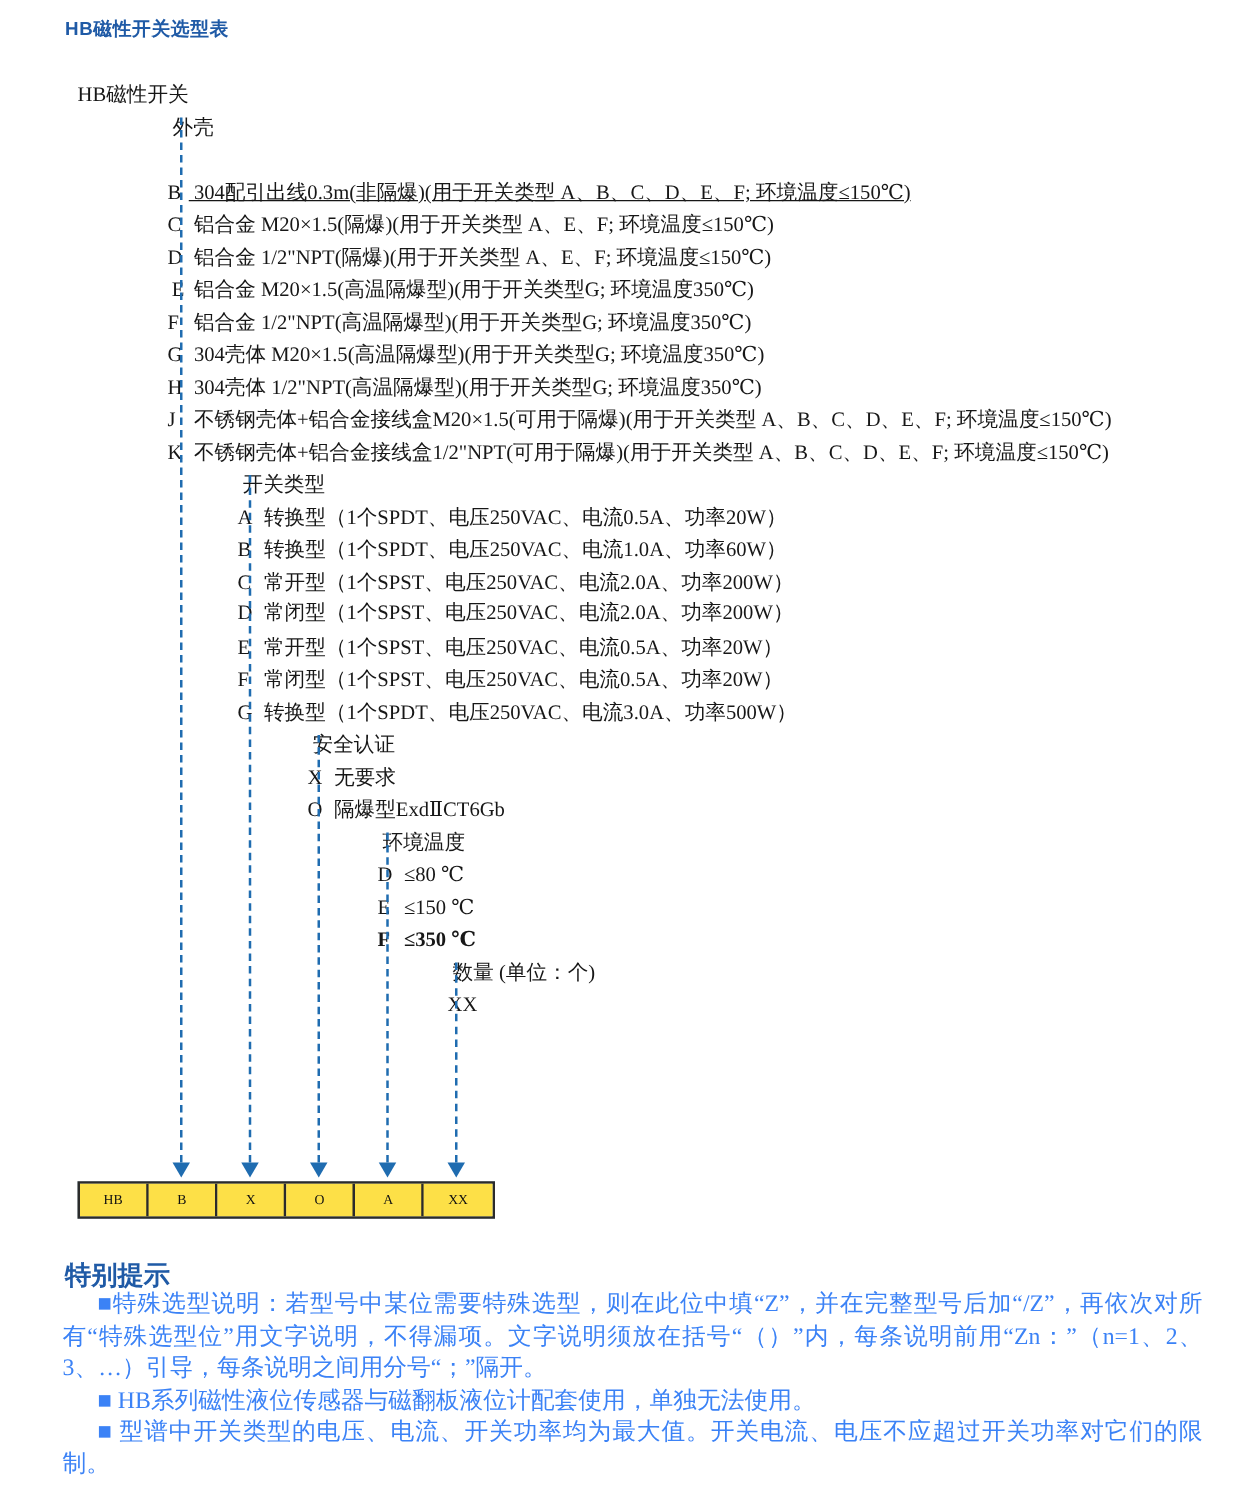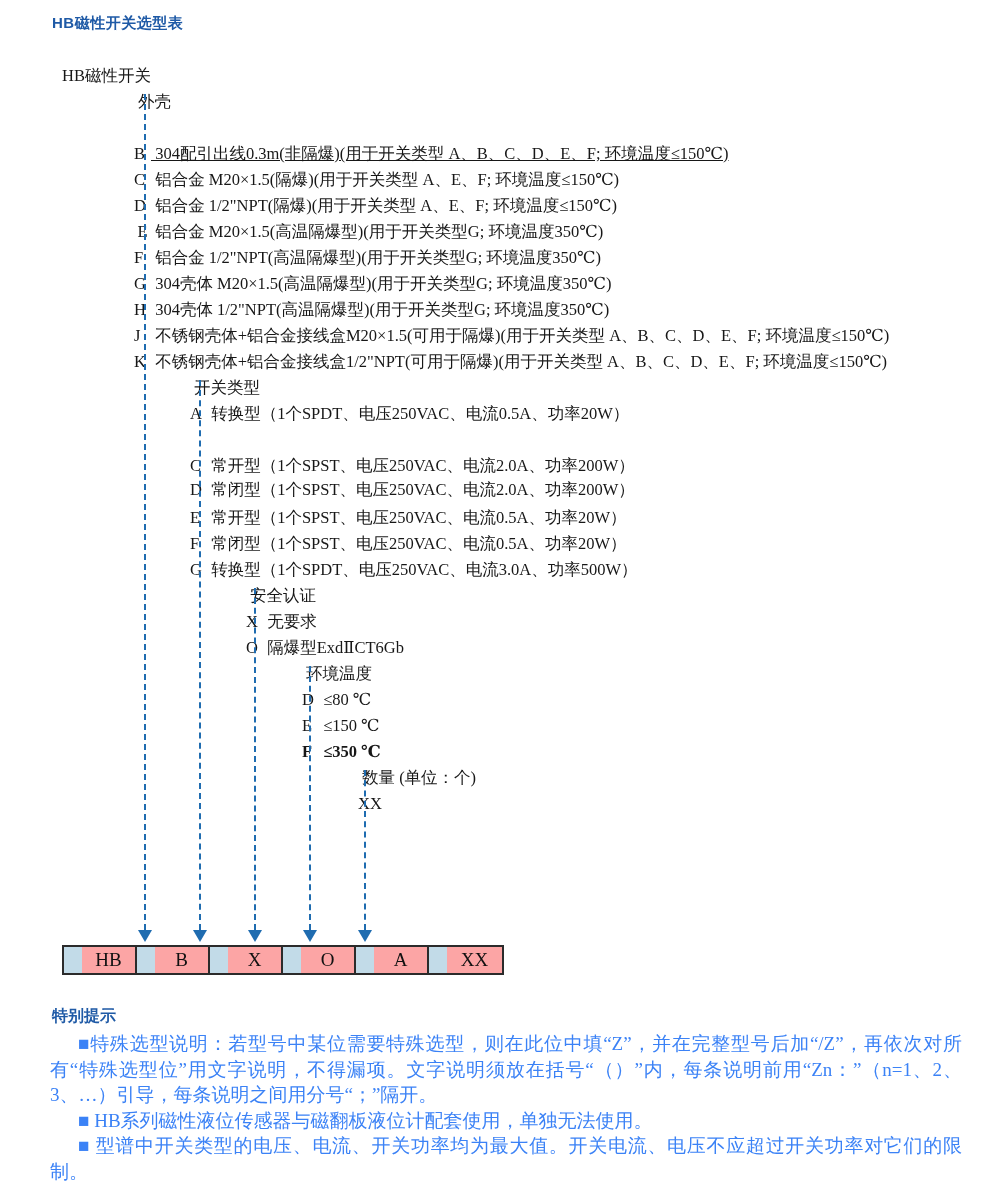--- a/index.html
+++ b/index.html
@@ -72,37 +72,36 @@
     display: flex;
     border: 2px solid #2b2b2b;
     background: #c2dbe8;
     box-sizing: border-box;
   }
   #code-row .code-cell {
     width: 55px;
     height: 26px;
     line-height: 26px;
     text-align: center;
-    font-size: 19px;
+    font-size: 11px;
     color: #111;
     border-right: 2px solid #2b2b2b;
     box-sizing: border-box;
-    background: #fca5a5;
-    margin-left: 18px;
+    background: #fde047;
   }
   #code-row .code-cell:last-child { border-right: none; }
 
   
   .notes-title {
     position: absolute;
     left: 52px;
     top: 1006px;
     font-family: "Liberation Sans", "DejaVu Sans", sans-serif;
     font-weight: bold;
-    font-size: 16px;
+    font-size: 21px;
     color: #1f5aa6;
   }
   #notes-body {
     position: absolute;
     left: 50px;
     top: 1031px;
     width: 912px;
     font-size: 19px;
     line-height: 25.5px;
     text-align: justify;
@@ -125,20 +124,21 @@
     <div class="tree-line" style="left: 134px; top: 170px;"><span class="code">C</span> 铝合金 M20×1.5(隔爆)(用于开关类型 A、E、F; 环境温度≤150℃)</div>
     <div class="tree-line" style="left: 134px; top: 196px;"><span class="code">D</span> 铝合金 1/2"NPT(隔爆)(用于开关类型 A、E、F; 环境温度≤150℃)</div>
     <div class="tree-line" style="left: 134px; top: 222px; text-align: center;"><span class="code">E</span> 铝合金 M20×1.5(高温隔爆型)(用于开关类型G; 环境温度350℃)</div>
     <div class="tree-line" style="left: 134px; top: 248px;"><span class="code">F</span> 铝合金 1/2"NPT(高温隔爆型)(用于开关类型G; 环境温度350℃)</div>
     <div class="tree-line" style="left: 134px; top: 274px;"><span class="code">G</span> 304壳体 M20×1.5(高温隔爆型)(用于开关类型G; 环境温度350℃)</div>
     <div class="tree-line" style="left: 134px; top: 300px;"><span class="code">H</span> 304壳体 1/2"NPT(高温隔爆型)(用于开关类型G; 环境温度350℃)</div>
     <div class="tree-line" style="left: 134px; top: 326px;"><span class="code">J</span> 不锈钢壳体+铝合金接线盒M20×1.5(可用于隔爆)(用于开关类型 A、B、C、D、E、F; 环境温度≤150℃)</div>
     <div class="tree-line" style="left: 134px; top: 352px;"><span class="code">K</span> 不锈钢壳体+铝合金接线盒1/2"NPT(可用于隔爆)(用于开关类型 A、B、C、D、E、F; 环境温度≤150℃)</div>
     <div class="tree-line" style="left: 194px; top: 378px;">开关类型</div>
     <div class="tree-line" style="left: 190px; top: 404px;"><span class="code">A</span> 转换型（1个SPDT、电压250VAC、电流0.5A、功率20W）</div>
+    <div class="tree-line" style="left: 190px; top: 430px;"><span class="code">B</span> 转换型（1个SPDT、电压250VAC、电流1.0A、功率60W）</div>
     <div class="tree-line" style="left: 190px; top: 456px;"><span class="code">C</span> 常开型（1个SPST、电压250VAC、电流2.0A、功率200W）</div>
     <div class="tree-line" style="left: 190px; top: 480px;"><span class="code">D</span> 常闭型（1个SPST、电压250VAC、电流2.0A、功率200W）</div>
     <div class="tree-line" style="left: 190px; top: 508px;"><span class="code">E</span> 常开型（1个SPST、电压250VAC、电流0.5A、功率20W）</div>
     <div class="tree-line" style="left: 190px; top: 534px;"><span class="code">F</span> 常闭型（1个SPST、电压250VAC、电流0.5A、功率20W）</div>
     <div class="tree-line" style="left: 190px; top: 560px;"><span class="code">G</span> 转换型（1个SPDT、电压250VAC、电流3.0A、功率500W）</div>
     <div class="tree-line" style="left: 250px; top: 586px;">安全认证</div>
     <div class="tree-line" style="left: 246px; top: 612px;"><span class="code">X</span> 无要求</div>
     <div class="tree-line" style="left: 246px; top: 638px;"><span class="code">O</span> 隔爆型ExdⅡCT6Gb</div>
     <div class="tree-line" style="left: 306px; top: 664px;">环境温度</div>
     <div class="tree-line" style="left: 302px; top: 690px;"><span class="code">D</span> ≤80 ℃</div>

